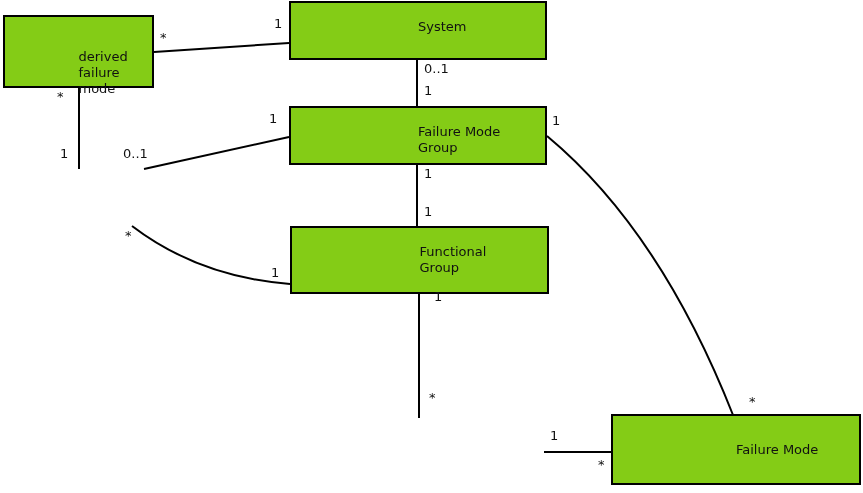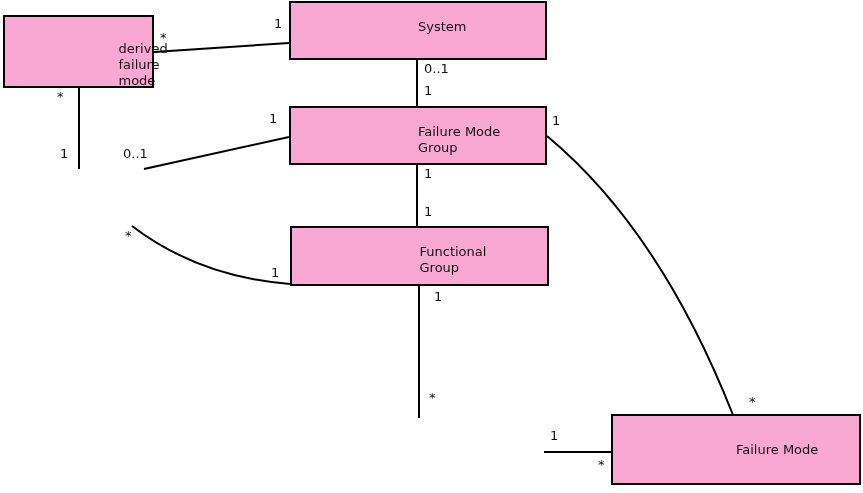--- a/index.html
+++ b/index.html
@@ -19,21 +19,21 @@
     z-index: 1;
   }
   svg.wires path {
     fill: none;
     stroke: #000000;
     stroke-width: 2;
   }
   .entity {
     position: absolute;
     box-sizing: border-box;
-    background: #f9a8d4;
+    background: #84cc16;
     border: 2px solid #000000;
     z-index: 2;
     font-size: 13px;
     line-height: 16px;
   }
   .entity .lbl {
     position: absolute;
     left: 50%;
     white-space: nowrap;
   }
@@ -43,28 +43,28 @@
   }
   .mult {
     position: absolute;
     z-index: 3;
     font-size: 13px;
     line-height: 14px;
     white-space: nowrap;
   }
   
   #box-dfm   { left: 3px;   top: 15px;  width: 151px; height: 73px; }
-  #box-dfm .lbl    { top: 24px; margin-left: 40px; }
+  #box-dfm .lbl    { top: 32px; }
   #box-system{ left: 289px; top: 1px;   width: 258px; height: 59px; }
   #box-system .lbl { top: 16px; }
   #box-fmg   { left: 289px; top: 106px; width: 258px; height: 59px; }
   #box-fmg .lbl    { top: 16px; }
   #box-sub   { left: 0px;   top: 169px; width: 259px; height: 58px; }
   #box-sub .lbl    { top: 21px; }
-  #box-fg    { left: 290px; top: 226px; width: 259px; height: 60px; }
+  #box-fg    { left: 290px; top: 226px; width: 259px; height: 68px; }
   #box-fg .lbl     { top: 16px; }
   #box-comp  { left: 295px; top: 418px; width: 249px; height: 73px; }
   #box-comp .lbl   { top: 23px; }
   #box-fm    { left: 611px; top: 414px; width: 250px; height: 71px; }
   #box-fm .lbl     { top: 26px; }
   
   #m-a-from { left: 274px; top: 17px; }
   #m-a-to   { left: 160px; top: 31px; }
   #m-b-from { left: 57px;  top: 90px; }
   #m-b-to   { left: 60px;  top: 147px; }

